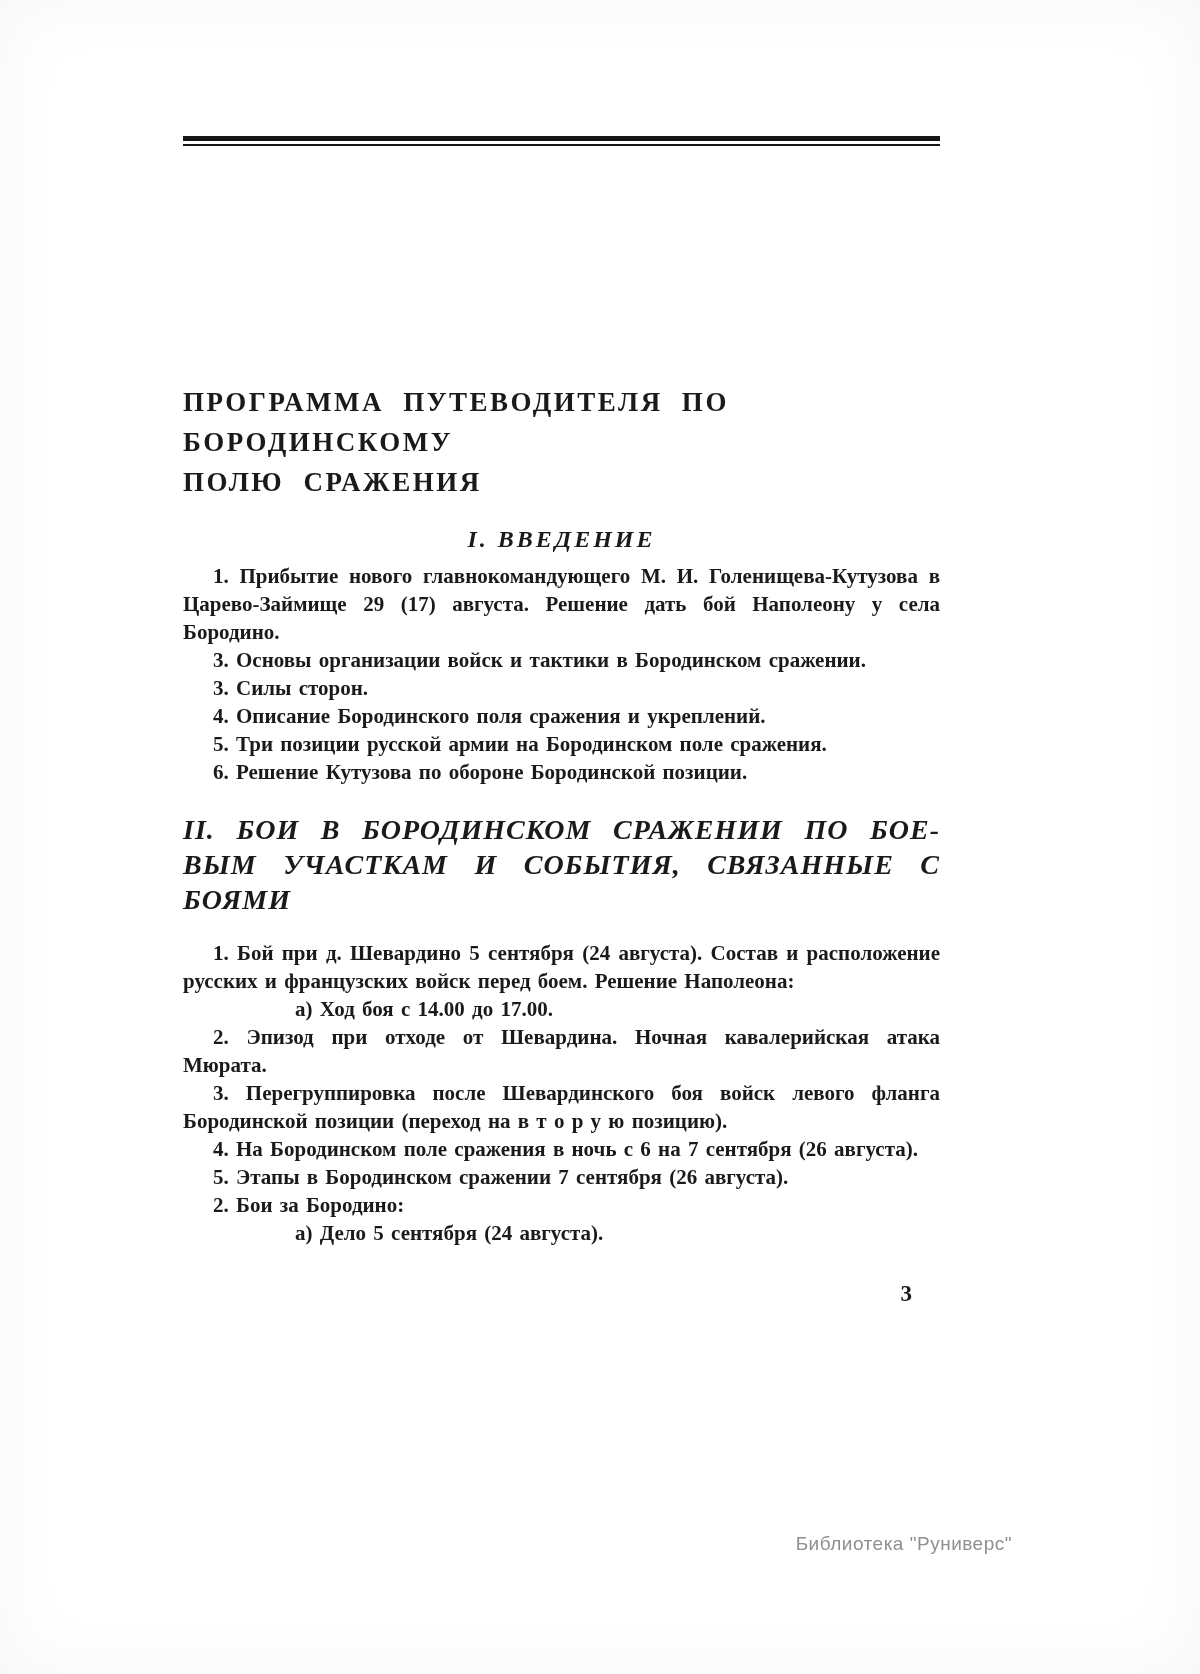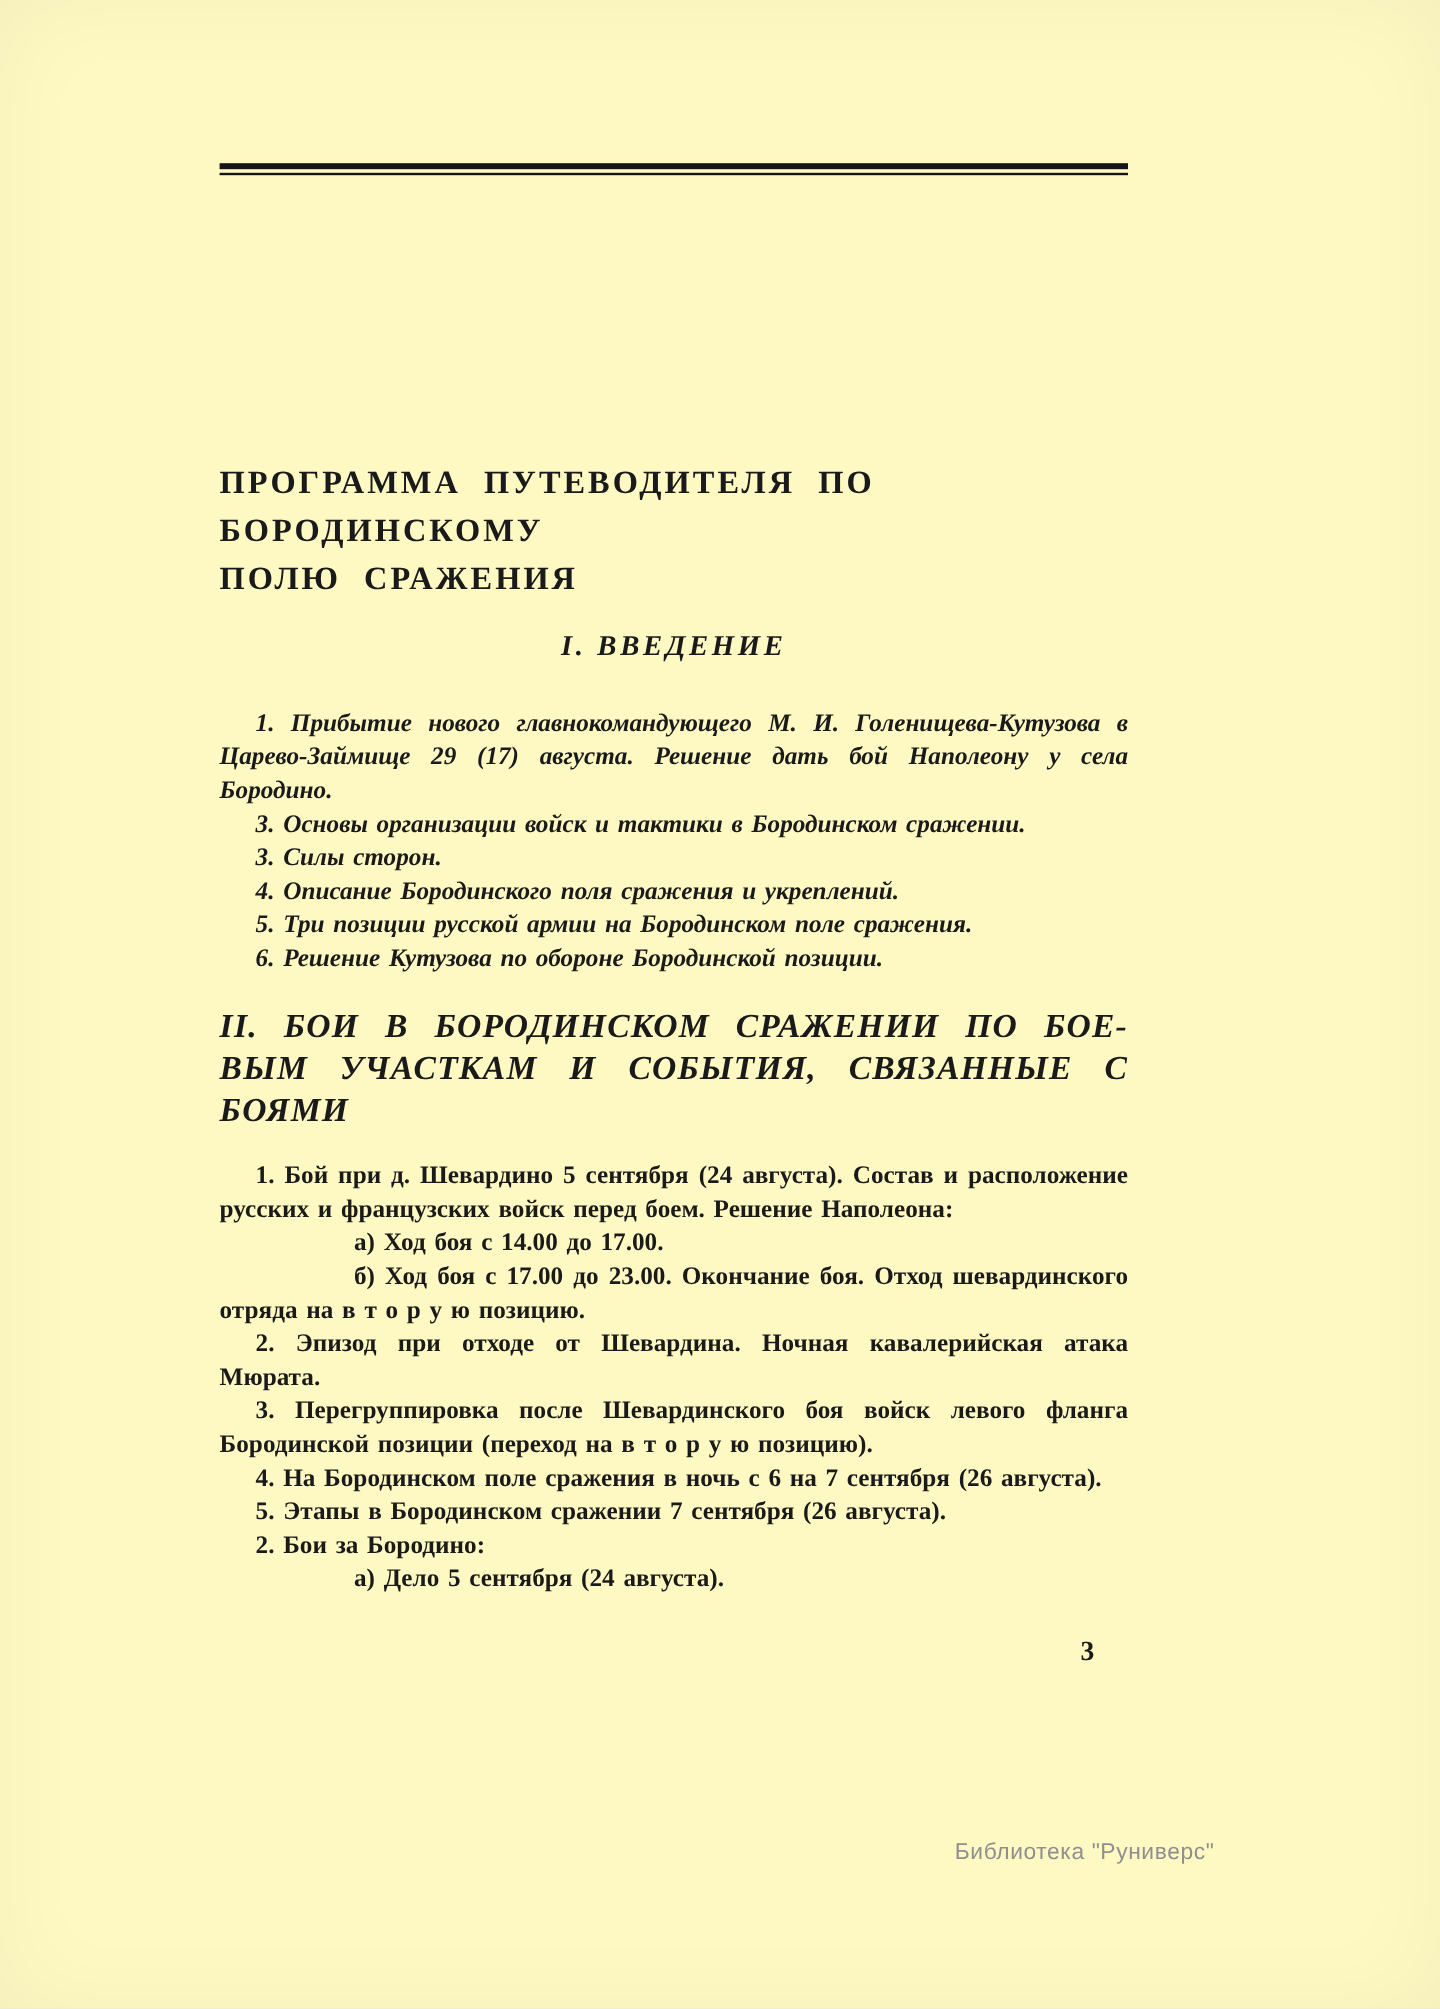--- a/index.html
+++ b/index.html
@@ -2,21 +2,21 @@
 <html><head>
 <meta charset="utf-8">
 <style>
   * { box-sizing: border-box; }
   html, body { margin: 0; padding: 0; background: #e9e7e2; }
   .sheet {
     position: relative;
     width: 1200px;
     height: 1674px;
     margin: 0 auto;
-    background: #fef9c3;
+    background: #ffffff;
     overflow: hidden;
     font-family: "Liberation Serif", "DejaVu Serif", serif;
     color: #1a1a1a;
     box-shadow: inset 0 0 80px rgba(0,0,0,0.04);
   }
   .content {
     position: absolute;
     left: 183px;
     top: 136px;
     width: 757px;
@@ -45,21 +45,21 @@
     line-height: 38px;
   }
 
   .body {
     font-size: 21px;
     line-height: 28px;
     font-weight: bold;
     text-align: justify;
     word-spacing: 2px;
   }
-  .body-1 { margin-top: 30px; font-style: italic; }
+  .body-1 { margin-top: 4px; }
   .body-2 { margin-top: 22px; }
   .para { margin: 0; text-indent: 30px; }
   .para.sub { text-indent: 112px; }
 
   .h-part2 {
     margin: 26px 0 0 0;
     font-size: 28px;
     font-weight: bold;
     font-style: italic;
     letter-spacing: 1px;
@@ -114,21 +114,20 @@
 
     <h2 class="h-part2">
       <span class="h2-line stretch">II. БОИ В БОРОДИНСКОМ СРАЖЕНИИ ПО БОЕ-</span>
       <span class="h2-line stretch">ВЫМ УЧАСТКАМ И СОБЫТИЯ, СВЯЗАННЫЕ С</span>
       <span class="h2-line">БОЯМИ</span>
     </h2>
 
     <div class="body body-2">
       <p class="para">1. Бой при д. Шевардино 5 сентября (24 августа). Состав и расположение русских и французских войск перед боем. Решение Наполеона:</p>
       <p class="para sub">а) Ход боя с 14.00 до 17.00.</p>
-      <p class="para sub">б) Ход боя с 17.00 до 23.00. Окончание боя. Отход шевардинского отряда на в т о р у ю позицию.</p>
       <p class="para">2. Эпизод при отходе от Шевардина. Ночная кавалерийская атака Мюрата.</p>
       <p class="para">3. Перегруппировка после Шевардинского боя войск левого фланга Бородинской позиции (переход на в т о р у ю позицию).</p>
       <p class="para">4. На Бородинском поле сражения в ночь с 6 на 7 сентября (26 августа).</p>
       <p class="para">5. Этапы в Бородинском сражении 7 сентября (26 августа).</p>
       <p class="para">2. Бои за Бородино:</p>
       <p class="para sub">а) Дело 5 сентября (24 августа).</p>
     </div>
 
     <div class="page-number-row">
       <span>3</span>

